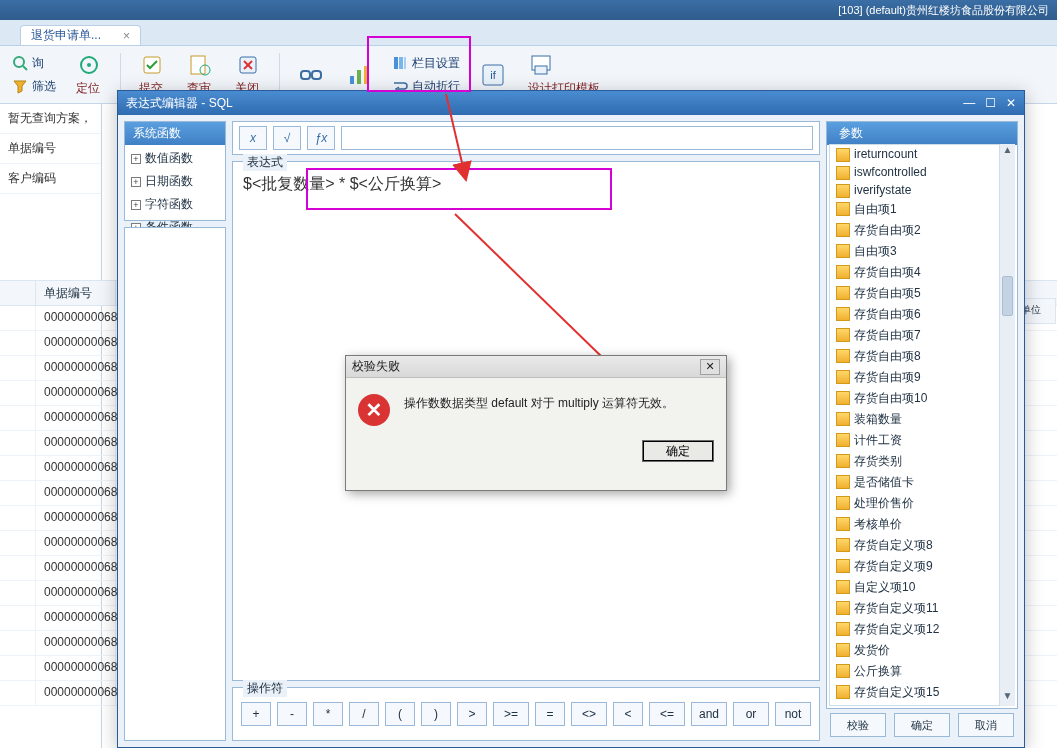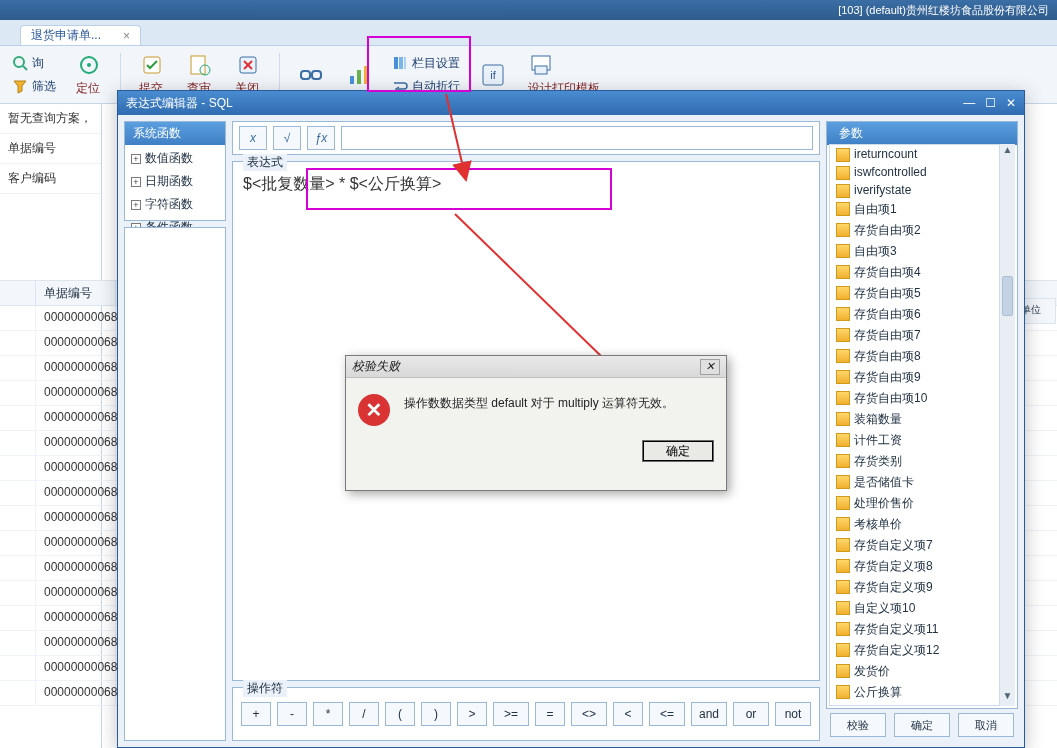--- a/index.html
+++ b/index.html
@@ -79,21 +79,21 @@
 .param-scroll .thumb { position: absolute; left: 2px; right: 2px; top: 132px; height: 40px; background: #c4d3e3; border: 1px solid #a9bed4; border-radius: 2px; }
 .param-scroll .arr { position: absolute; left: 0; right: 0; height: 16px; font-size: 10px; text-align: center; color: #567; }
 .param-scroll .arr.up { top: 0; }
 .param-scroll .arr.dn { bottom: 0; }
 
 .btnrow { height: 32px; display: flex; gap: 8px; justify-content: flex-end; align-items: center; padding: 2px 4px; }
 .pbtn { min-width: 56px; height: 24px; border: 1px solid #9ab8d8; background: #f5f9fd; font-size: 11px; color: #234; display: flex; align-items: center; justify-content: center; cursor: pointer; }
 
 
 .msgbox { position: absolute; left: 345px; top: 355px; width: 382px; height: 136px; background: #f2f2ee; border: 1px solid #7a7a7a; box-shadow: 3px 3px 10px rgba(0,0,0,.35); z-index: 80; }
-.msgbox .mhdr { height: 22px; background: linear-gradient(#eaeaea,#d8d8d8); border-bottom: 1px solid #bfbfbf; display: flex; align-items: center; padding: 0 6px; font-size: 12px; color: #222; font-style: italic; }
+.msgbox .mhdr { height: 22px; background: linear-gradient(#eaeaea,#d8d8d8); border-bottom: 1px solid #bfbfbf; display: flex; align-items: center; padding: 0 6px; font-size: 12px; color: #222; }
 .msgbox .mhdr .mx { margin-left: auto; width: 20px; height: 16px; border: 1px solid #a0a0a0; background: #e0e0e0; font-size: 11px; line-height: 13px; text-align: center; cursor: pointer; }
 .msgbox .mbody { padding: 16px 12px 10px; display: flex; gap: 14px; align-items: flex-start; }
 .errico { width: 32px; height: 32px; border-radius: 50%; background: #d93333; display: flex; align-items: center; justify-content: center; color: #fff; font-weight: bold; font-size: 20px; }
 .msgtxt { font-size: 12px; color: #222; line-height: 1.6; }
 .msgbox .mfoot { padding: 4px 12px 10px; display: flex; justify-content: flex-end; }
 .winbtn { min-width: 72px; height: 22px; border: 1px solid #6a6a6a; background: #e9e9e6; font-size: 12px; display: flex; align-items: center; justify-content: center; cursor: pointer; box-shadow: 0 0 0 1px #000 inset; }
 
 
 .arrows { position: absolute; left: 0; top: 0; width: 1057px; height: 748px; pointer-events: none; z-index: 70; }
 
@@ -407,21 +407,20 @@
               <div class="pitem">存货自由项7</div>
               <div class="pitem">存货自由项8</div>
               <div class="pitem">存货自由项9</div>
               <div class="pitem">存货自由项10</div>
               <div class="pitem">装箱数量</div>
               <div class="pitem">计件工资</div>
               <div class="pitem">存货类别</div>
               <div class="pitem">是否储值卡</div>
               <div class="pitem">处理价售价</div>
               <div class="pitem">考核单价</div>
-              <div class="pitem">存货自定义项7</div>
               <div class="pitem">存货自定义项8</div>
               <div class="pitem">存货自定义项9</div>
               <div class="pitem">自定义项10</div>
               <div class="pitem">存货自定义项11</div>
               <div class="pitem">存货自定义项12</div>
               <div class="pitem">发货价</div>
               <div class="pitem">公斤换算</div>
               <div class="pitem">存货自定义项15</div>
             </div>
           <div class="param-scroll">

